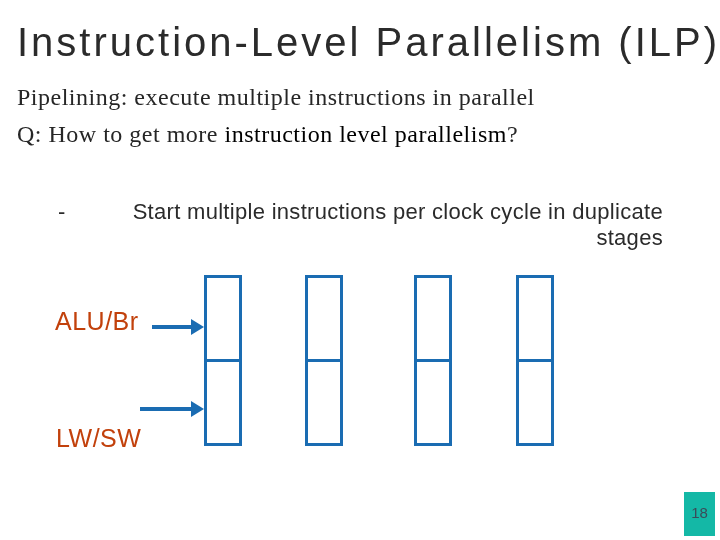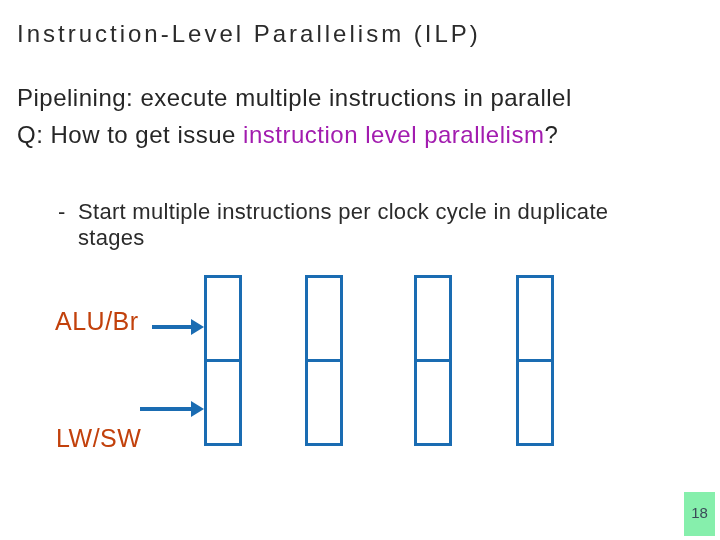--- a/index.html
+++ b/index.html
@@ -9,48 +9,49 @@
     font-family: "Liberation Sans", sans-serif;
     position: relative;
     overflow: hidden;
   }
 
   .slide { position: absolute; inset: 0; background: #ffffff; }
 
   .title {
     position: absolute;
     left: 17px; top: 20px;
-    font-size: 24px;
+    font-size: 40px;
     letter-spacing: 3px;
     color: #2b2b2b;
     white-space: nowrap;
   }
 
   .body-text {
     position: absolute;
     left: 17px; top: 79px;
     font-size: 24px;
     line-height: 37px;
     letter-spacing: 0.5px;
     color: #262626;
+    font-family: Liberation Serif, serif;
   }
   .body-text .line { white-space: nowrap; }
-  .hl { color: #a21caf; }
+  .hl { color: #000000; }
 
   .sub-bullet {
     position: absolute;
     left: 58px; top: 199px;
     display: flex;
     font-size: 22px;
     line-height: 26px;
     letter-spacing: 0.3px;
     color: #2b2b2b;
   }
   .sub-bullet .dash { width: 20px; flex: 0 0 20px; }
-  .sub-bullet .text { width: 585px; }
+  .sub-bullet .text { width: 585px; text-align: right; }
 
   
   .diagram-label {
     position: absolute;
     font-size: 25px;
     letter-spacing: 0.5px;
     color: #c2410c;
     white-space: nowrap;
   }
   .label-alubr { left: 55px; top: 307px; }
@@ -88,41 +89,41 @@
     width: 38px; height: 87px;
     border: 3px solid #1a6cb2;
     background: #ffffff;
   }
   .stage-cell.bottom { margin-top: -3px; }
 
   .page-badge {
     position: absolute;
     left: 684px; top: 492px;
     width: 31px; height: 44px;
-    background: #86efac;
+    background: #14b8a6;
     display: flex;
     align-items: center;
     justify-content: center;
   }
   .page-badge .num {
     font-size: 15px;
     color: #3b4b59;
     margin-top: -4px;
   }
 </style>
 </head>
 <body>
 
 <div class="slide">
 
   <div class="title">Instruction-Level Parallelism (ILP)</div>
 
   <div class="body-text">
     <div class="line">Pipelining: execute multiple instructions in parallel</div>
-    <div class="line"><span>Q: How to get issue </span><span class="hl">instruction level parallelism</span><span>?</span></div>
+    <div class="line"><span>Q: How to get more </span><span class="hl">instruction level parallelism</span><span>?</span></div>
   </div>
 
   <div class="sub-bullet">
     <span class="dash">-</span>
     <span class="text">Start multiple instructions per clock cycle in duplicate stages</span>
   </div>
 
   <div class="diagram">
 
     <div class="diagram-label label-alubr">ALU/Br</div>

